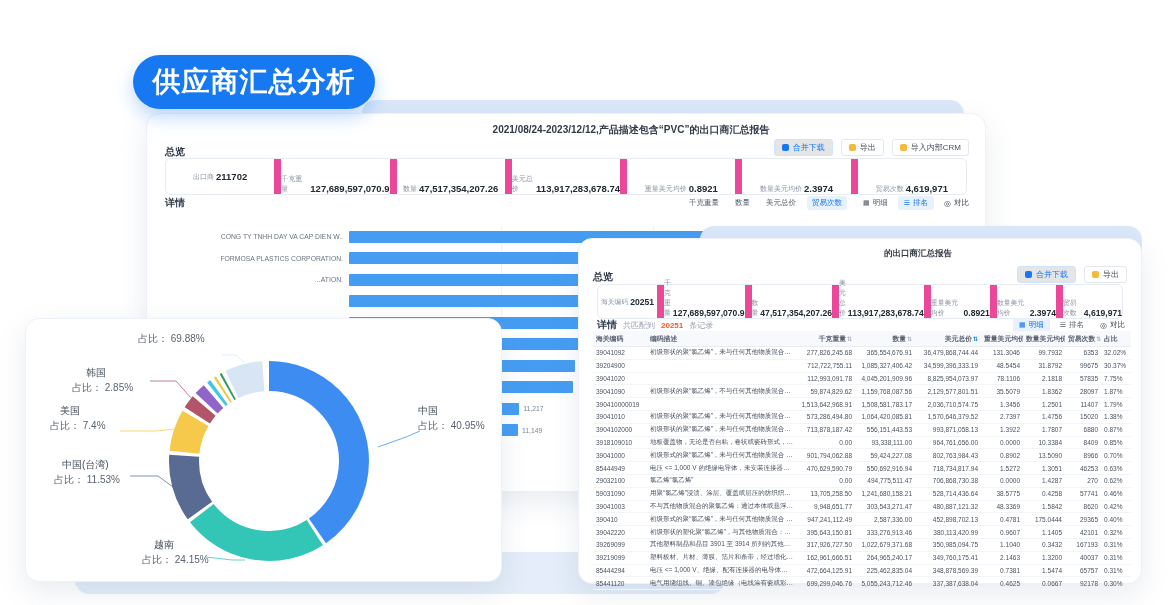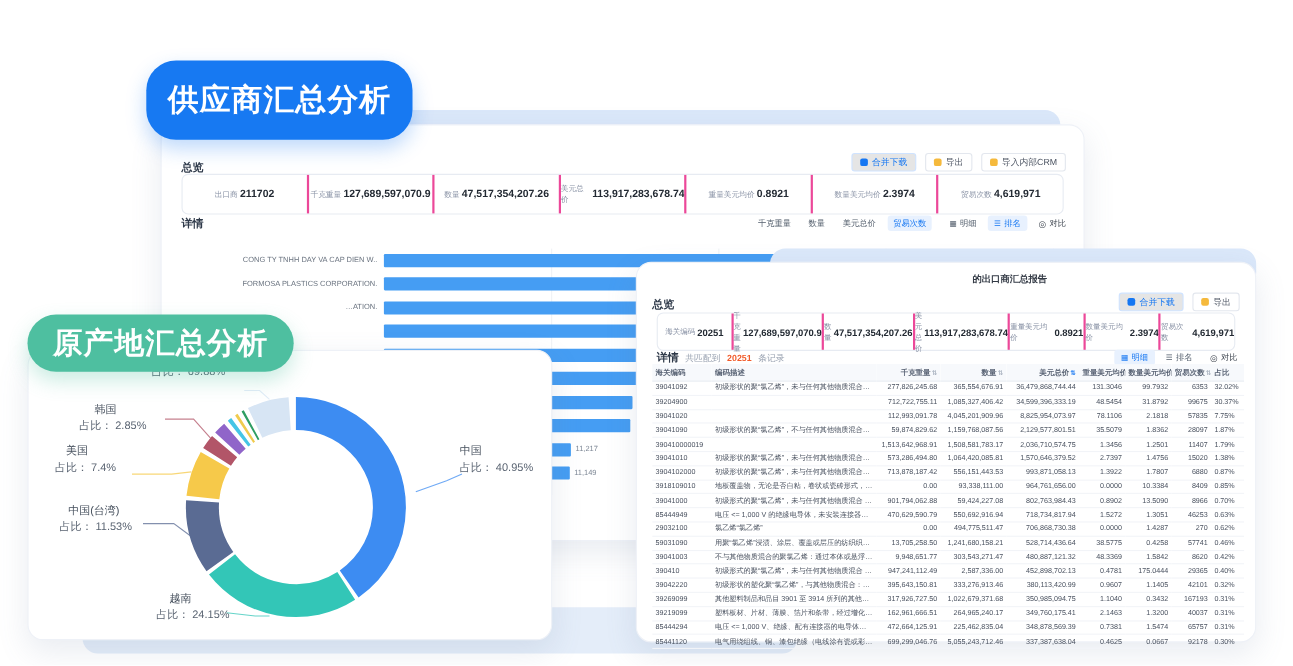--- a/index.html
+++ b/index.html
@@ -24,21 +24,21 @@
   .btn.plain{border-color:#e3e7ee;}
   .btn .ic{width:7px;height:7px;border-radius:2px;display:inline-block;}
   .ic-blue{background:#1677f2;}.ic-yellow{background:#f5b93c;}
   .sec-label{position:absolute;font-size:10px;font-weight:bold;color:#2f3a4a;}
   .c1-overview{left:18px;top:31px;}
   .stats-box{position:absolute;left:18px;right:18px;display:flex;border:1px solid #e7ebf2;
              border-radius:6px;background:#fff;}
   .sb1{top:44px;height:35px;}
   .sb2{top:45px;height:33px;}
   .stat{flex:1;display:flex;align-items:center;justify-content:center;gap:2px;}
-  .stat + .stat{border-left:2px solid #ec4899;}
+  .stat + .stat{border-left:7px solid #ec4899;align-items:flex-end;}
   .stat-label{font-size:7px;color:#8a93a6;}
   .stat-value{font-size:9.5px;font-weight:bold;color:#232a33;}
   .sb2 .stat-label{font-size:6.8px;}
   .sb2 .stat-value{font-size:8.6px;}
   .detail-row{position:absolute;left:18px;right:16px;display:flex;align-items:center;justify-content:space-between;}
   .dr1{top:82px;}
   .dr2{top:79px;}
   .dr-left{display:flex;align-items:baseline;gap:6px;}
   .dr-label{font-size:10px;font-weight:bold;color:#2f3a4a;}
   .dr-match{font-size:8px;color:#98a1b0;}
@@ -89,35 +89,36 @@
   .co-other{left:112px;top:12px;}
   .co-korea{left:46px;top:46px;}  .co-korea .co-name{padding-left:14px;}
   .co-usa{left:24px;top:84px;}    .co-usa .co-name{padding-left:10px;}
   .co-taiwan{left:28px;top:138px;}.co-taiwan .co-name{padding-left:8px;}
   .co-vietnam{left:116px;top:218px;}.co-vietnam .co-name{padding-left:12px;}
   .co-china{left:392px;top:84px;}
   
   .badge{position:absolute;z-index:10;display:flex;align-items:center;justify-content:center;
          border-radius:27px;color:#fff;font-weight:bold;letter-spacing:1px;
          box-shadow:0 8px 18px rgba(22,119,242,.28);}
-  .badge1{left:133px;top:55px;width:242px;height:72px;background:#1779f2;font-size:28px;}
+  .badge1{left:133px;top:55px;width:242px;height:54px;background:#1779f2;font-size:28px;}
   .badge2{left:578px;top:208px;width:314px;height:54px;background:#1779f2;font-size:25px;}
   .badge3{left:25px;top:286px;width:242px;height:52px;background:#4ebfa0;font-size:27px;
           box-shadow:0 8px 18px rgba(78,191,160,.3);}
 </style>
 </head>
 <body>
 
 <div class="stage">
 
   <div class="backdrop bd1"></div>
   <div class="backdrop bd2"></div>
   <div class="backdrop bd3"></div>
 
   <section class="card card1">
+    <div class="c1-title">2021/08/24-2023/12/12,产品描述包含“PVC”的出口商汇总报告</div>
     <div class="toolbar tb1" id="toolbar1">
         <button class="btn primary-light">
           <i class="ic ic-blue"></i>
           <span>合并下载</span>
         </button>
         <button class="btn plain">
           <i class="ic ic-yellow"></i>
           <span>导出</span>
         </button>
         <button class="btn plain">
@@ -604,17 +605,14 @@
     </div>
     <div class="callout co-other">
       <div class="co-name"></div>
       <div class="co-pct">占比： 69.88%</div>
     </div>
   </section>
 
   <div class="badge badge1">
     <span>供应商汇总分析</span>
   </div>
-  <div class="badge badge3">
-    <span>原产地汇总分析</span>
-  </div>
 
 </div>
 
 </body></html>

